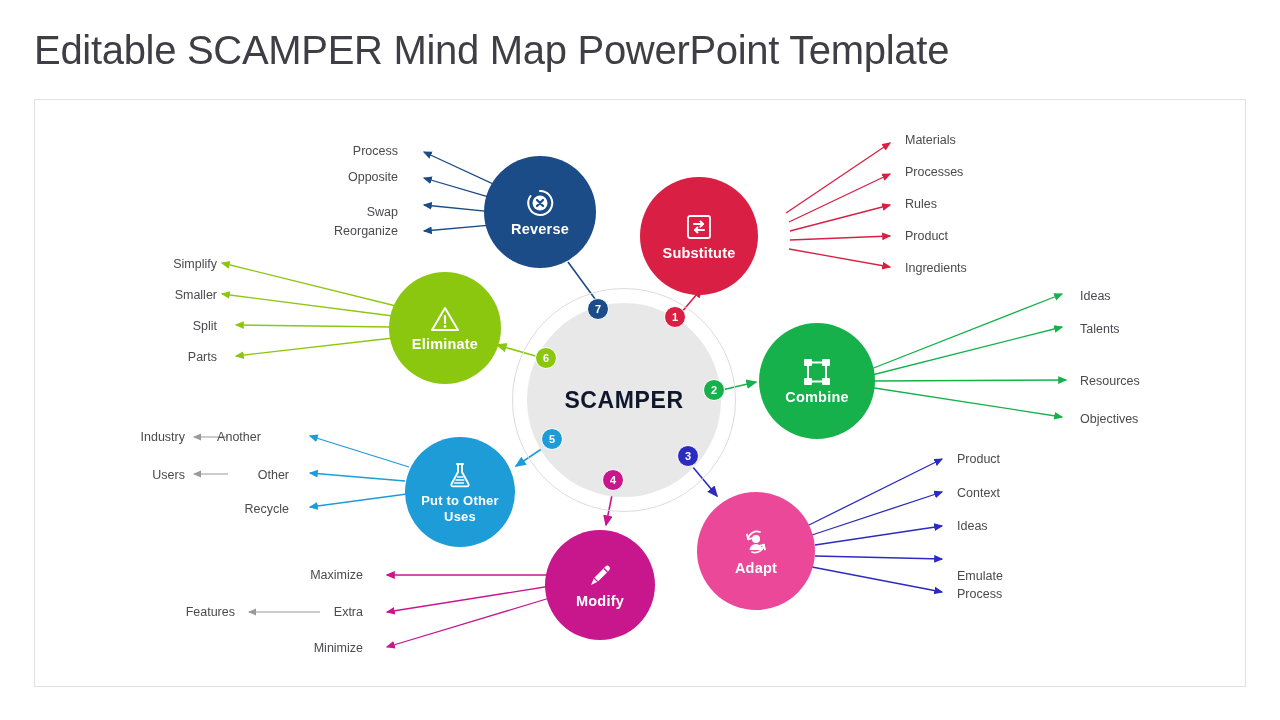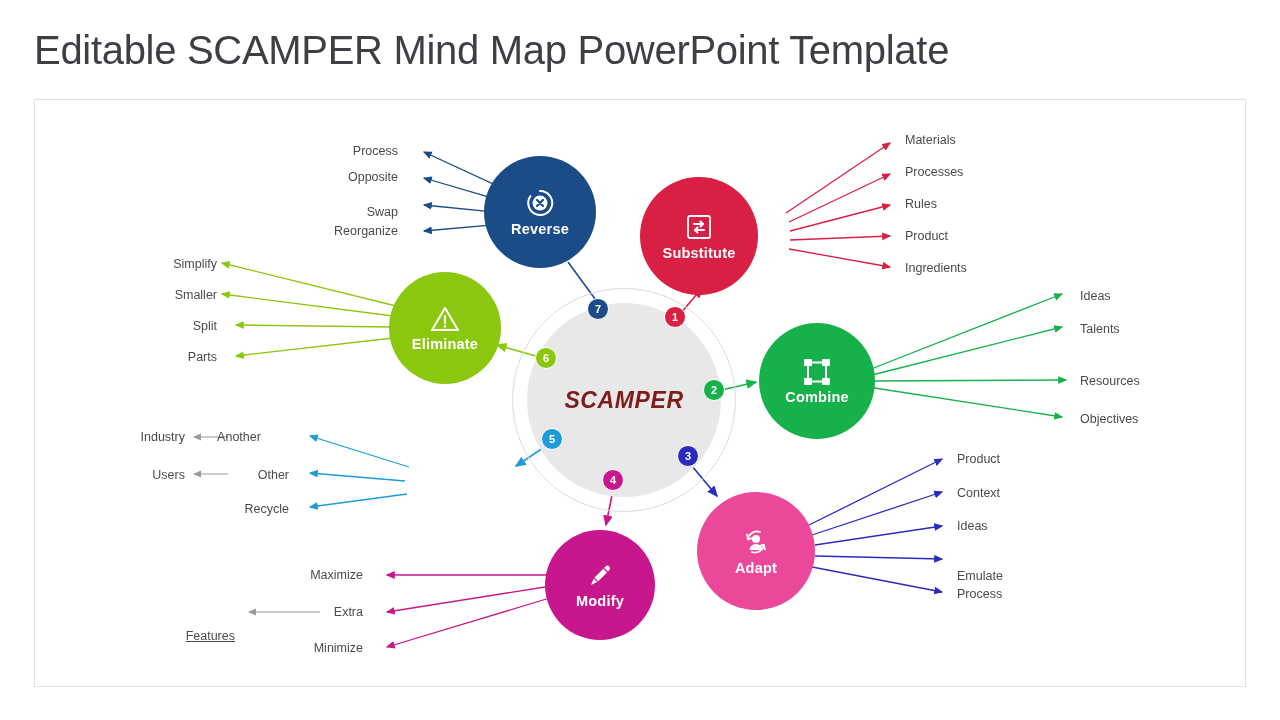--- a/index.html
+++ b/index.html
@@ -44,23 +44,22 @@
     left: 527px; top: 303px;
     width: 194px; height: 194px;
     border-radius: 50%;
     background: #e8e8e8;
   }
   .hub-label {
     position: absolute;
     left: 527px; top: 303px;
     width: 194px; height: 194px;
     display: flex; align-items: center; justify-content: center;
-    font-size: 23px; font-weight: bold; color: #7f1d1d;
+    font-size: 23px; font-weight: bold; color: #0f172a;
     letter-spacing: 0.6px;
-    font-style: italic;
   }
 
   
   .node {
     position: absolute;
     border-radius: 50%;
     display: flex;
     flex-direction: column;
     align-items: center;
     justify-content: center;
@@ -256,20 +255,32 @@
     <span class="node-icon">
       <svg width="30" height="30" viewBox="0 0 30 30">
         <path d="M6 24 L9 17 L20.5 5.5 a2.6 2.6 0 0 1 3.7 3.7 L12.7 20.7 z" fill="#fff"></path>
         <path d="M19 7.5 L22.5 11" stroke="#c8168c" stroke-width="1.4"></path>
         <path d="M9 17 L12.7 20.7" stroke="#c8168c" stroke-width="1.2"></path>
       </svg>
     </span>
     <span class="node-label">Modify</span>
   </div>
 
+  <div class="node" style="left:405px; top:437px; width:110px; height:110px; background:#1d9cd8;">
+    <span class="node-icon">
+      <svg width="30" height="30" viewBox="0 0 30 30">
+        <path d="M12 4 h6 M13 4 v8 L6.5 24 a1.6 1.6 0 0 0 1.4 2.4 h14.2 a1.6 1.6 0 0 0 1.4 -2.4 L17 12 V4" fill="none" stroke="#fff" stroke-width="1.9" stroke-linejoin="round" stroke-linecap="round"></path>
+        <path d="M12.5 17 h5.5 M11 20 h7.8 M9.6 23 h9" stroke="#fff" stroke-width="1.3" stroke-linecap="round"></path>
+      </svg>
+    </span>
+    <span class="node-label two-line">
+      <span>Put to Other</span><br>
+      <span>Uses</span>
+    </span>
+  </div>
 
   <div class="node" style="left:389px; top:272px; width:112px; height:112px; background:#8cc710;">
     <span class="node-icon">
       <svg width="32" height="30" viewBox="0 0 32 30">
         <path d="M16 4 L29 26 H3 z" fill="none" stroke="#fff" stroke-width="2" stroke-linejoin="round"></path>
         <path d="M16 12 V19" stroke="#fff" stroke-width="2.2" stroke-linecap="round"></path>
         <circle cx="16" cy="22.4" r="1.3" fill="#fff"></circle>
       </svg>
     </span>
     <span class="node-label">Eliminate</span>
@@ -301,21 +312,21 @@
 
   <div class="leaf" style="left:957px; top:452px;">Product</div>
   <div class="leaf" style="left:957px; top:486px;">Context</div>
   <div class="leaf" style="left:957px; top:519px;">Ideas</div>
   <div class="leaf" style="left:957px; top:553px;margin-top:16px;">Emulate</div>
   <div class="leaf" style="left:957px; top:587px;">Process</div>
 
   <div class="leaf r" style="left:243px; top:568px; width:120px;">Maximize</div>
   <div class="leaf r" style="left:243px; top:605px; width:120px;">Extra</div>
   <div class="leaf r" style="left:243px; top:641px; width:120px;">Minimize</div>
-  <div class="leaf r" style="left:120px; top:629px; width:115px;text-decoration:underline;">Features</div>
+  <div class="leaf r" style="left:120px; top:605px; width:115px;">Features</div>
 
   <div class="leaf r" style="left:189px; top:430px; width:100px;text-align:center;">Another</div>
   <div class="leaf r" style="left:189px; top:468px; width:100px;">Other</div>
   <div class="leaf r" style="left:189px; top:502px; width:100px;">Recycle</div>
   <div class="leaf r" style="left:85px; top:430px; width:100px;">Industry</div>
   <div class="leaf r" style="left:85px; top:468px; width:100px;">Users</div>
 
   <div class="leaf r" style="left:117px; top:257px; width:100px;">Simplify</div>
   <div class="leaf r" style="left:117px; top:288px; width:100px;">Smaller</div>
   <div class="leaf r" style="left:117px; top:319px; width:100px;">Split</div>

